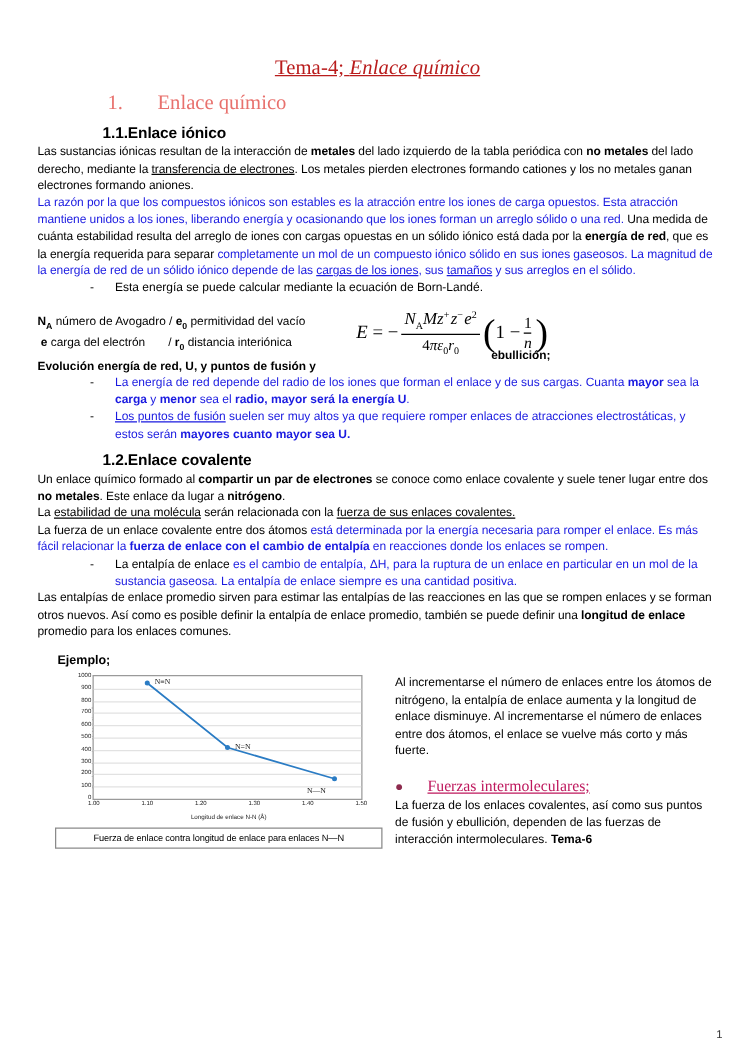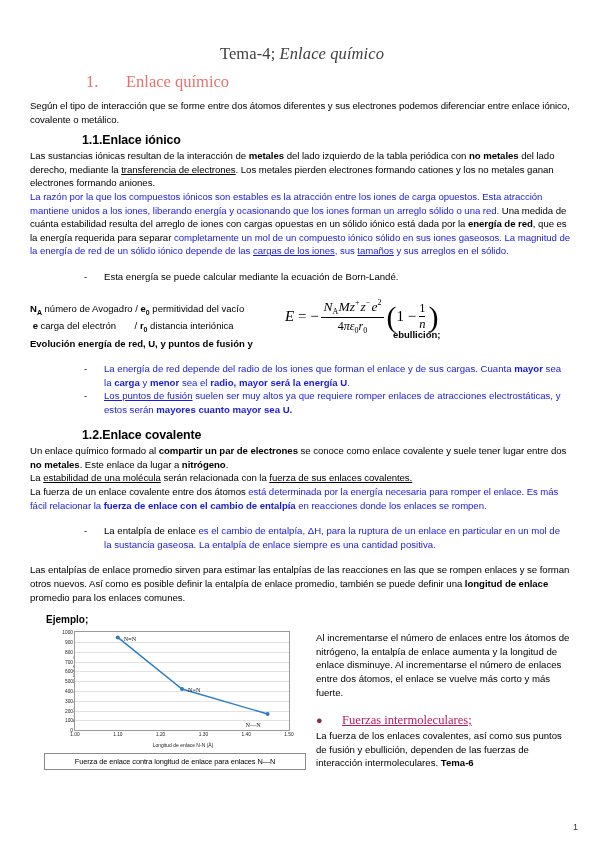--- a/index.html
+++ b/index.html
@@ -18,21 +18,22 @@
     width: 600px;
     height: 848px;
     padding: 26px 26px 0 30px;
   }
 
   
   .doc-title {
     text-align: center;
     font-family: "Liberation Serif", serif;
     font-size: 16.5px;
-    color: #404040;
+    color: #b91c1c;
+    text-decoration: underline;
     margin: 18px 0 6px 0;
     letter-spacing: .1px;
   }
   .doc-title .ital { font-style: italic; }
 
   .h1-row {
     display: flex;
     align-items: baseline;
     margin: 8px 0 7px 0;
     padding-left: 56px;
@@ -58,21 +59,21 @@
     margin: 0 0 0 0;
     text-align: left;
     letter-spacing: -.05px;
   }
   .blue { color: #1a1ae0; }
   .b { font-weight: bold; }
   .u { text-decoration: underline; }
 
   ul.dash {
     list-style: none;
-    margin: 12px;
+    margin: 0;
     padding: 0 0 0 38px;
   }
   ul.dash > li {
     font-size: 9.6px;
     line-height: 13.6px;
     position: relative;
     padding-left: 24px;
     margin: 0;
   }
   ul.dash > li::before {
@@ -282,21 +283,20 @@
   <div class="doc-title">
     <span>Tema-4;</span>
     <span class="ital">Enlace químico</span>
   </div>
 
   <div class="h1-row">
     <span class="num">1.</span>
     <span>Enlace químico</span>
   </div>
 
-  <p class="body">Según el tipo de interacción que se forme entre dos átomos diferentes y sus electrones podemos diferenciar entre enlace iónico, covalente o metálico.</p>
 
   <div class="h2">1.1.Enlace iónico</div>
 
   <p class="body"><span>Las sustancias iónicas resultan de la interacción de </span><span class="b">metales</span><span> del lado izquierdo de la tabla periódica con </span><span class="b">no metales</span><span> del lado derecho, mediante la </span><span class="u">transferencia de electrones</span><span>. Los metales pierden electrones formando cationes y los no metales ganan electrones formando aniones.</span></p>
 
   <p class="body"><span class="blue">La razón por la que los compuestos iónicos son estables es la atracción entre los iones de carga opuestos. Esta atracción mantiene unidos a los iones, liberando energía y ocasionando que los iones forman un arreglo sólido o una red.</span><span> Una medida de cuánta estabilidad resulta del arreglo de iones con cargas opuestas en un sólido iónico está dada por la </span><span class="b">energía de red</span><span>, que es la energía requerida para separar </span><span class="blue">completamente un mol de un compuesto iónico sólido en sus iones gaseosos. La magnitud de la energía de red de un sólido iónico depende de las </span><span class="blue u">cargas de los iones</span><span class="blue">, sus </span><span class="blue u">tamaños</span><span class="blue"> y sus arreglos en el sólido.</span></p>
 
   <ul class="dash">
     <li>Esta energía se puede calcular mediante la ecuación de Born-Landé.</li>
   </ul>

